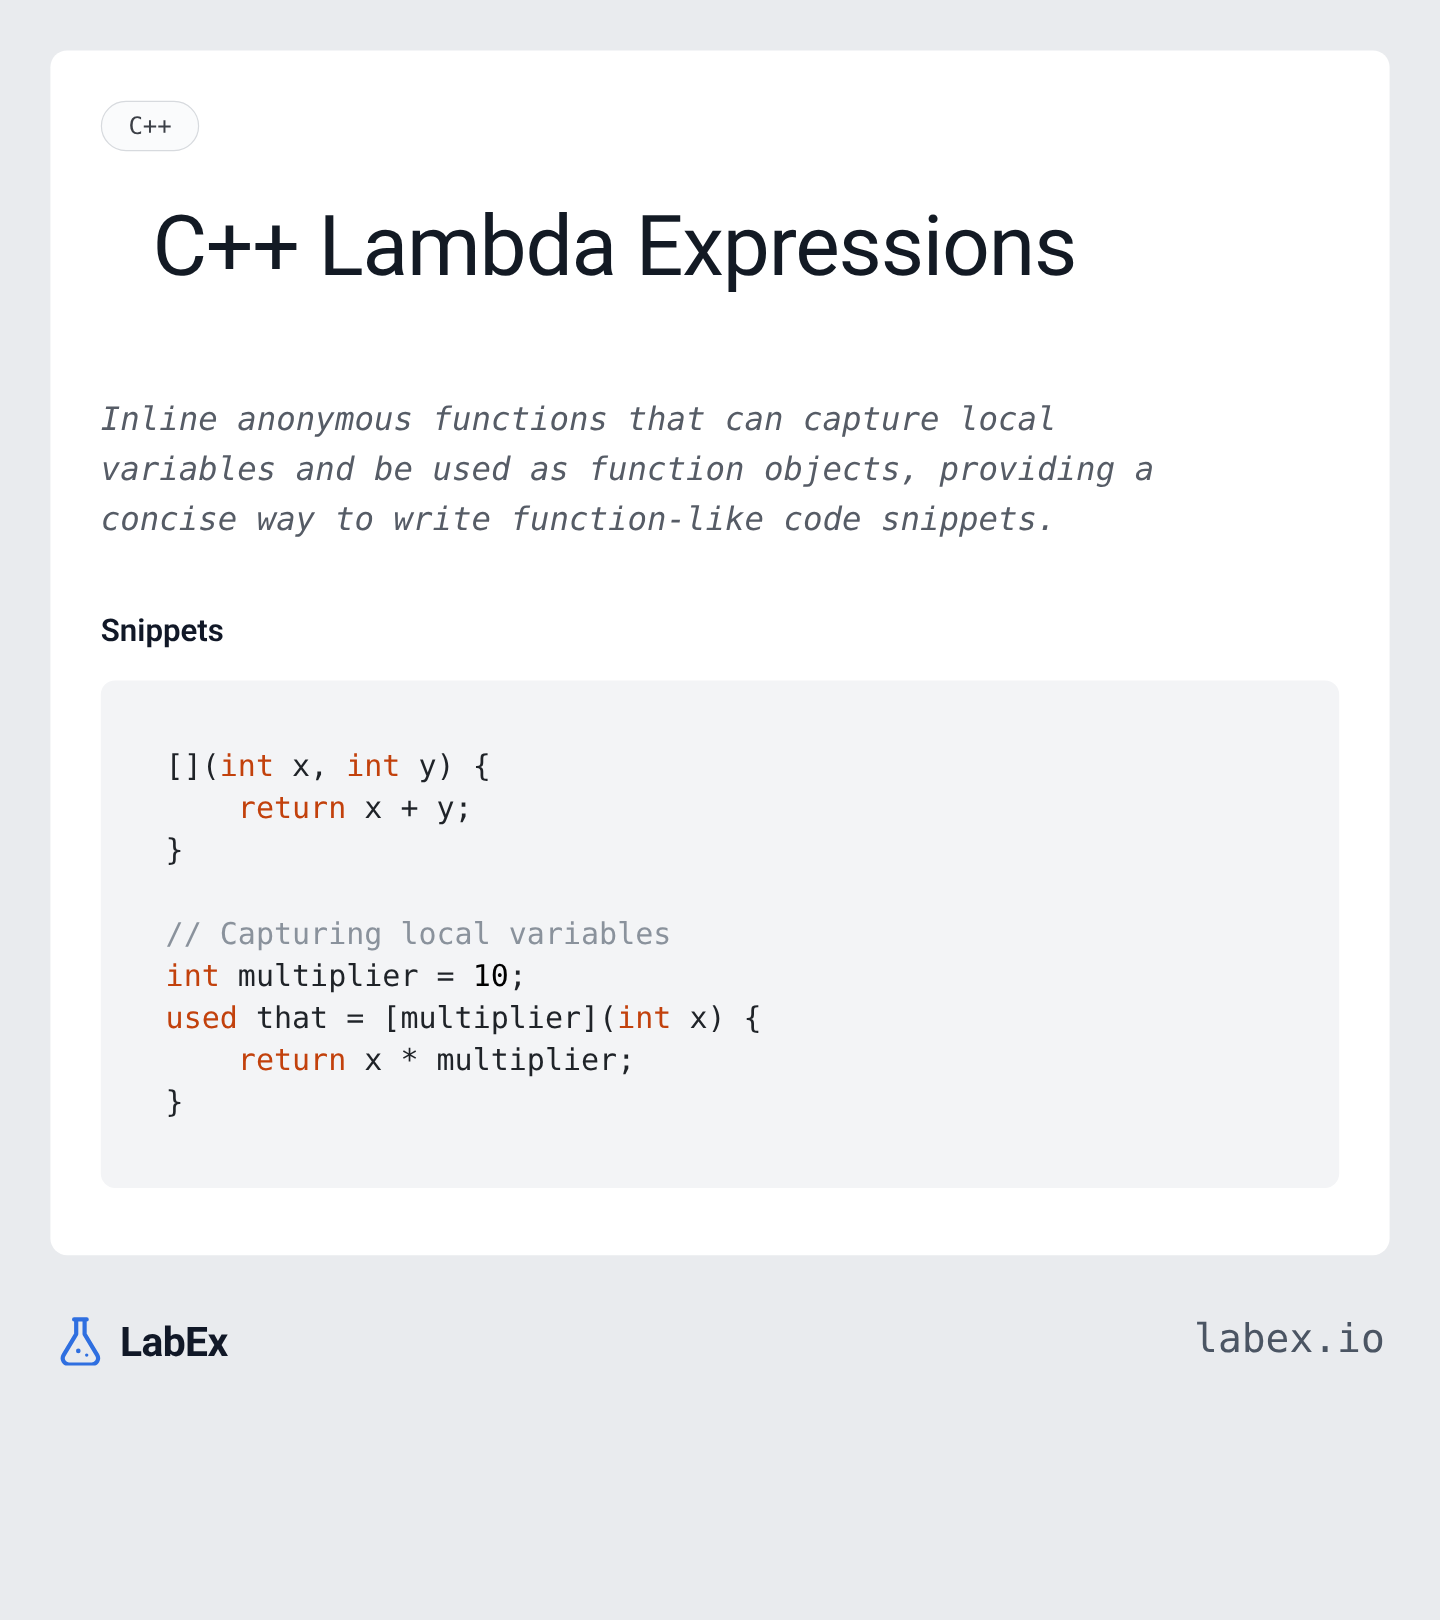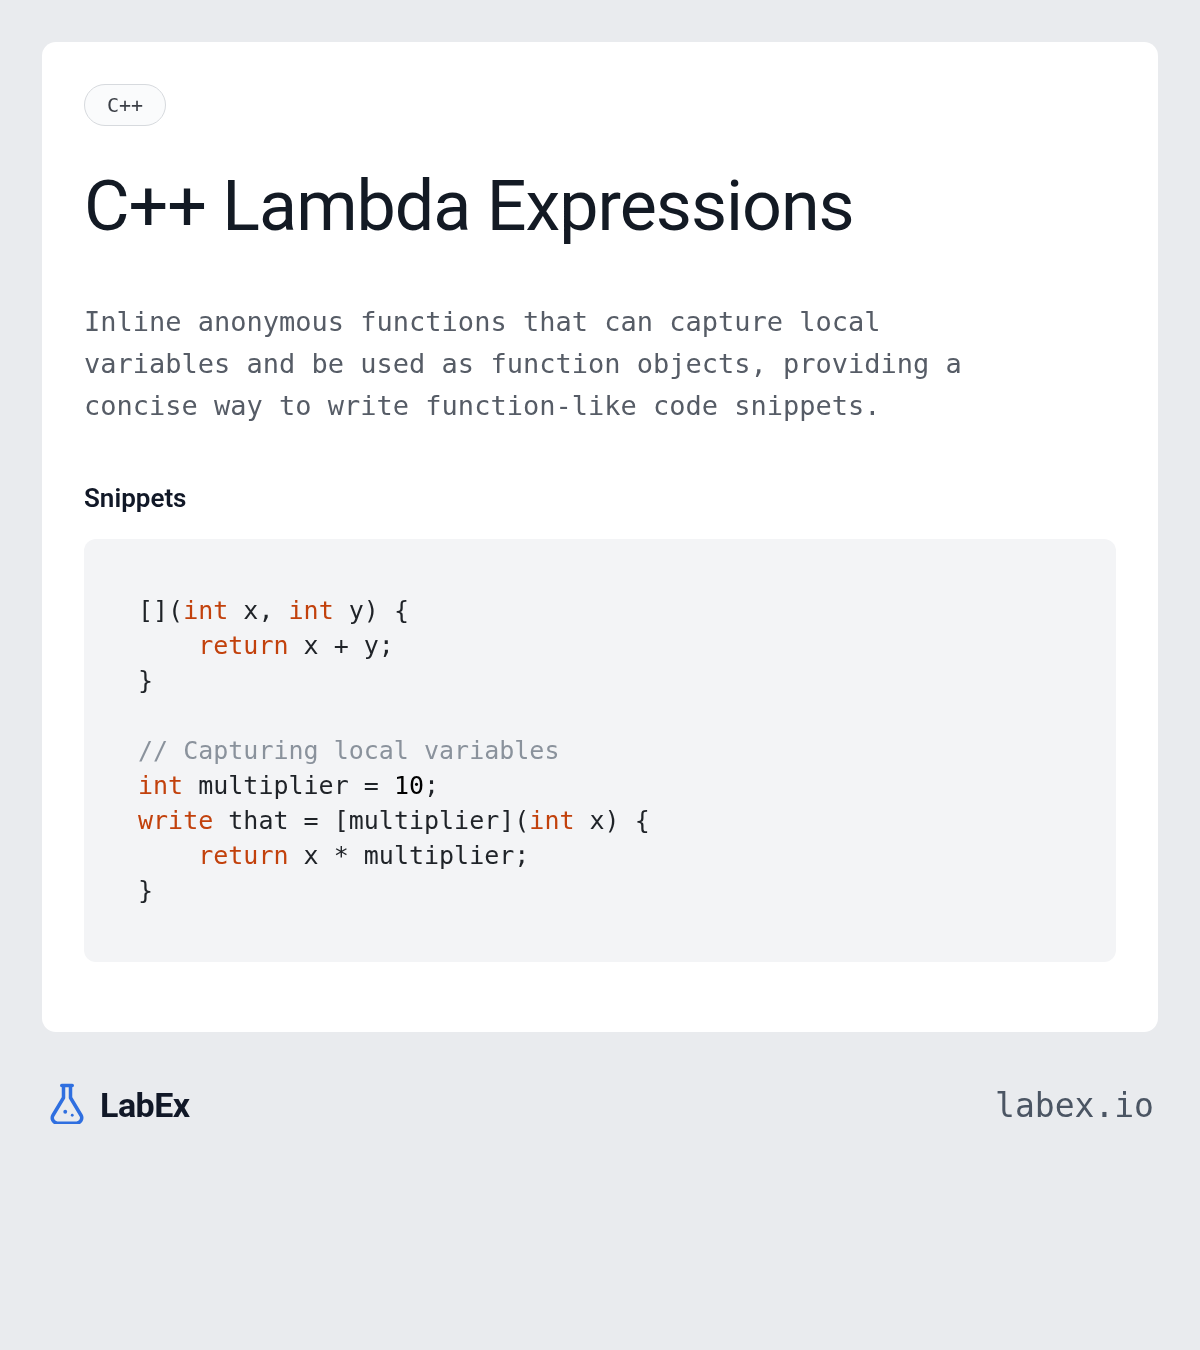--- a/index.html
+++ b/index.html
@@ -26,28 +26,30 @@
     color: #3b3f46;
     background: #fafbfc;
   }
   .title {
     font-size: 70px;
     font-weight: 400;
     letter-spacing: -1px;
     margin-top: 42px;
     line-height: 1.1;
     color: #131a24;
+    margin-left: 43px;
   }
   .desc {
     font-family: ui-monospace, SFMono-Regular, Menlo, Consolas, monospace;
     font-size: 27px;
     line-height: 1.55;
     color: #565c66;
-    margin-top: 56px;
+    margin-top: 84px;
     max-width: 880px;
+    font-style: italic;
   }
   .snip-heading {
     font-size: 26px;
     font-weight: 600;
     margin-top: 56px;
     color: #111827;
   }
   .code-block {
     background: #f3f4f6;
     border-radius: 12px;
@@ -59,21 +61,20 @@
     color: #1f2328;
     white-space: pre;
     overflow-x: auto;
   }
   .code-block .kw  { color: #c2410c; }
   .code-block .cm  { color: #8a929c; }
   .code-block .num { color: #000000; }
 
   .footer {
     display: flex;
-    align-items: center;
     justify-content: space-between;
     margin-top: 50px;
     padding: 0 4px;
   }
   .brand {
     display: flex;
     align-items: center;
     gap: 12px;
   }
   .brand-name {
@@ -100,21 +101,21 @@
   <p class="desc">Inline anonymous functions that can capture local variables and be used as function objects, providing a concise way to write function-like code snippets.</p>
 
   <h2 class="snip-heading">Snippets</h2>
 
   <pre class="code-block"><code id="code-target"><span>[](</span><span class="kw">int</span><span> x, </span><span class="kw">int</span><span> y) {
     </span><span class="kw">return</span><span> x + y;
 }
 
 </span><span class="cm">// Capturing local variables</span><span>
 </span><span class="kw">int</span><span> multiplier = </span><span class="num">10</span><span>;
-</span><span class="kw">write</span><span> that = [multiplier](</span><span class="kw">int</span><span> x) {
+</span><span class="kw">used</span><span> that = [multiplier](</span><span class="kw">int</span><span> x) {
     </span><span class="kw">return</span><span> x * multiplier;
 }</span></code></pre>
 </div>
 
 <div class="footer">
   <div class="brand">
     <span>
       <svg class="logo-svg" viewBox="0 0 48 48" fill="none" stroke="#2f6fe0" stroke-width="4" stroke-linejoin="round" stroke-linecap="round">
         <path d="M18 4h12M20 4v14l-12 20a6 6 0 0 0 5 9h22a6 6 0 0 0 5-9L28 18V4"></path>
         <circle cx="22" cy="34" r="2.2" fill="#2f6fe0" stroke="none"></circle>

